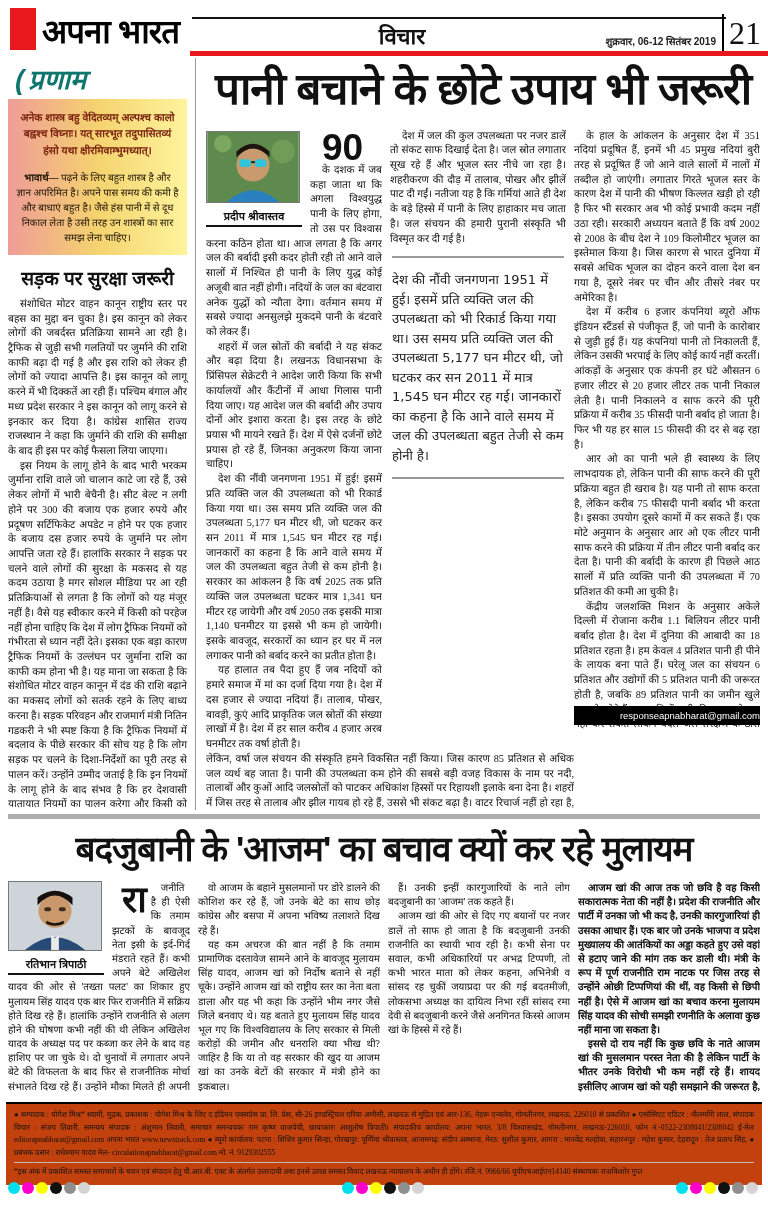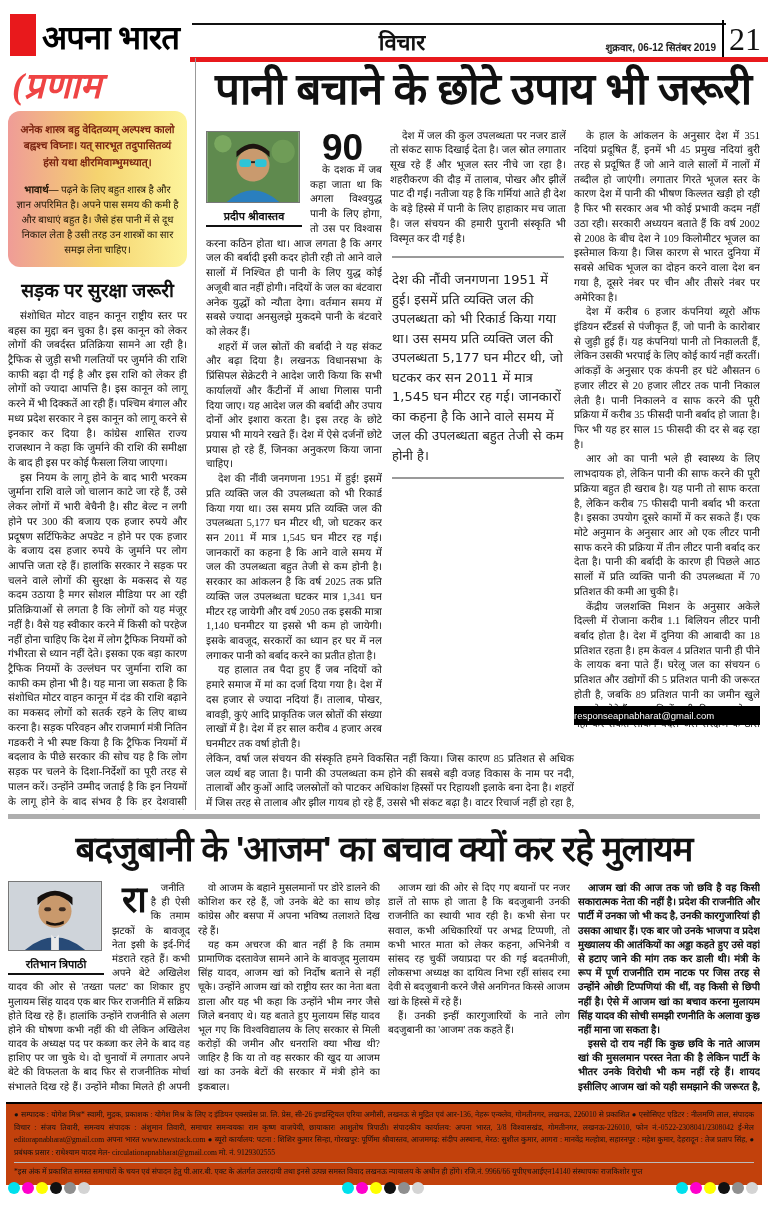--- a/index.html
+++ b/index.html
@@ -2,43 +2,43 @@
 <html><head>
 <meta charset="utf-8">
 <style>
   * { margin:0; padding:0; box-sizing:border-box; }
   html,body { background:#fff; }
   body { width:768px; height:1210px; overflow:hidden; position:relative;
          font-family:"Liberation Serif", serif; color:#111; }
   .page { width:768px; height:1210px; position:relative; background:#fff; }
 
   
-  .header { position:absolute; top:8px; left:0; width:768px; height:54px; }
+  .header { position:absolute; top:2px; left:0; width:768px; height:54px; }
   .red-block { position:absolute; left:10px; top:6px; width:26px; height:42px; background:#e8191c; }
   .mast-title { position:absolute; left:42px; top:6px; font-family:"Liberation Sans",sans-serif;
                 font-weight:bold; font-size:33px; letter-spacing:-1px; color:#000; }
   .thin-rule { position:absolute; left:192px; top:15px; width:534px; height:2px; background:#111; }
   .section-title { position:absolute; left:192px; top:18px; width:420px; text-align:center;
                    font-family:"Liberation Sans",sans-serif; font-weight:bold; font-size:22px; }
   .date-line { position:absolute; right:52px; bottom:8px; font-size:10px; font-weight:bold;
                font-family:"Liberation Sans",sans-serif; color:#222; }
   .page-num { position:absolute; right:2px; top:12px; width:44px; height:40px; border-left:2px solid #000;
               font-family:Liberation Serif, serif; font-size:32px; text-align:center; line-height:38px; }
   .red-rule { position:absolute; left:190px; bottom:0; width:578px; height:5px; background:#e8191c; }
 
   
   .content { position:absolute; top:58px; left:8px; width:752px; height:752px; display:flex; }
   .left-col { width:188px; padding-right:8px; border-right:1px solid #999; overflow:hidden; }
   .main-col { width:564px; padding-left:10px; overflow:hidden; position:relative; }
 
   
-  .pranam-logo { font-family:Liberation Serif, serif; font-style:italic; font-weight:bold;
-                 font-size:36px; color:#ef4444; margin:2px 0 2px 4px; }
+  .pranam-logo { font-family:Liberation Mono, monospace; font-style:italic; font-weight:bold;
+                 font-size:27px; color:#0f766e; margin:2px 0 2px 4px; }
   .pranam-box { background:linear-gradient(90deg,#ef9c97,#f5d36f,#fdf49c); padding:10px 8px 10px 8px;
-                border-radius:12px; }
+                border-radius:0; }
   .shloka { color:#7b2410; font-weight:bold; font-size:10.5px; text-align:center; line-height:1.55;
             font-family:"Liberation Sans",sans-serif; }
   .bhavarth { margin-top:12px; font-size:10px; line-height:1.5; text-align:center; color:#201505; }
   .bhavarth b { font-weight:bold; }
 
   .road-head { text-align:center; font-family:"Liberation Sans",sans-serif; font-weight:bold;
                font-size:19px; margin:10px 0 6px 0; }
   .bodytext p { font-size:10.3px; line-height:1.43; text-align:justify; text-indent:12px; }
 
   
@@ -53,21 +53,21 @@
   .photo-frame { border:1px solid #777; background:#dfe8df; }
   .figcap { text-align:center; font-weight:bold; font-size:11px; border-bottom:2px solid #111;
             padding:1px 0 2px 0; font-family:"Liberation Sans",sans-serif; }
   .dropcap { float:left; font-weight:bold; font-size:37px; line-height:0.85; padding:3px 4px 0 0;
              font-family:"Liberation Sans",sans-serif; }
   .pullquote { margin:10px 2px 8px 2px; padding:12px 0; border-top:2px solid #9a9a9a; border-bottom:2px solid #9a9a9a; }
   .pullquote p { font-family:"DejaVu Sans",sans-serif; font-size:13px; line-height:1.5; color:#222;
                  text-align:left; text-indent:0; }
   .wide-block p { font-size:10.3px; line-height:1.43; text-align:justify; }
   .email-bar { position:absolute; bottom:4px; right:0; width:186px; background:#000; color:#fff;
-               font-family:"Liberation Sans",sans-serif; font-size:9.5px; text-align:left;
+               font-family:"Liberation Sans",sans-serif; font-size:9.5px; text-align:right;
                padding:4px 0; }
 
   .gray-divider { position:absolute; top:814px; left:8px; width:752px; height:5px; background:#aeaeae; }
 
   
   .bottom-art { position:absolute; top:824px; left:8px; width:752px; height:272px; overflow:hidden; }
   .bottom-headline { text-align:center; font-family:"Liberation Sans",sans-serif; font-weight:bold;
                      font-size:35px; letter-spacing:-1px; margin-bottom:10px; }
   .bottom-cols { display:flex; }
   .bcol { width:182px; margin-right:8px; overflow:hidden; height:212px; }
@@ -188,22 +188,22 @@
           <div class="figcap">रतिभान त्रिपाठी</div>
         </div>
         <p><span class="dropcap">रा</span><span>जनीति है ही ऐसी कि तमाम झटकों के बावजूद नेता इसी के इर्द-गिर्द मंडराते रहते हैं। कभी अपने बेटे अखिलेश यादव की ओर से 'तख्ता पलट' का शिकार हुए मुलायम सिंह यादव एक बार फिर राजनीति में सक्रिय होते दिख रहे हैं। हालांकि उन्होंने राजनीति से अलग होने की घोषणा कभी नहीं की थी लेकिन अखिलेश यादव के अध्यक्ष पद पर कब्जा कर लेने के बाद वह हाशिए पर जा चुके थे। दो चुनावों में लगातार अपने बेटे की विफलता के बाद फिर से राजनीतिक मोर्चा संभालते दिख रहे हैं। उन्होंने मौका मिलते ही अपनी पुरानी कर्मभूमि आजम खां की मदद करने में देर नहीं की।</span></p>
 
       </div>
       <div class="bcol">
         <p>वो आजम के बहाने मुसलमानों पर डोरे डालने की कोशिश कर रहे हैं, जो उनके बेटे का साथ छोड़ कांग्रेस और बसपा में अपना भविष्य तलाशते दिख रहे हैं।</p>
         <p>यह कम अचरज की बात नहीं है कि तमाम प्रामाणिक दस्तावेज सामने आने के बावजूद मुलायम सिंह यादव, आजम खां को निर्दोष बताने से नहीं चूके। उन्होंने आजम खां को राष्ट्रीय स्तर का नेता बता डाला और यह भी कहा कि उन्होंने भीम नगर जैसे जिले बनवाए थे। यह बताते हुए मुलायम सिंह यादव भूल गए कि विश्वविद्यालय के लिए सरकार से मिली करोड़ों की जमीन और धनराशि क्या भीख थी? जाहिर है कि या तो वह सरकार की खुद या आजम खां का उनके बेटों की सरकार में मंत्री होने का इकबाल।</p>
       </div>
       <div class="bcol">
+        <p>हैं। उनकी इन्हीं कारगुजारियों के नाते लोग बदजुबानी का 'आजम' तक कहते हैं।</p>
         <p>आजम खां की ओर से दिए गए बयानों पर नजर डालें तो साफ हो जाता है कि बदजुबानी उनकी राजनीति का स्थायी भाव रही है। कभी सेना पर सवाल, कभी अधिकारियों पर अभद्र टिप्पणी, तो कभी भारत माता को लेकर कहना, अभिनेत्री व सांसद रह चुकीं जयाप्रदा पर की गई बदतमीजी, लोकसभा अध्यक्ष का दायित्व निभा रहीं सांसद रमा देवी से बदजुबानी करने जैसे अनगिनत किस्से आजम खां के हिस्से में रहे हैं।</p>
-        <p>हैं। उनकी इन्हीं कारगुजारियों के नाते लोग बदजुबानी का 'आजम' तक कहते हैं।</p>
       </div>
       <div class="bcol">
         <p>आजम खां की आज तक जो छवि है वह किसी सकारात्मक नेता की नहीं है। प्रदेश की राजनीति और पार्टी में उनका जो भी कद है, उनकी कारगुजारियां ही उसका आधार हैं। एक बार जो उनके भाजपा व प्रदेश मुख्यालय की आतंकियों का अड्डा कहते हुए उसे वहां से हटाए जाने की मांग तक कर डाली थी। मंत्री के रूप में पूर्ण राजनीति राम नाटक पर जिस तरह से उन्होंने ओछी टिप्पणियां की थीं, वह किसी से छिपी नहीं है। ऐसे में आजम खां का बचाव करना मुलायम सिंह यादव की सोची समझी रणनीति के अलावा कुछ नहीं माना जा सकता है।</p>
         <p><span>इससे दो राय नहीं कि कुछ छवि के नाते आजम खां की मुसलमान परस्त नेता की है लेकिन पार्टी के भीतर उनके विरोधी भी कम नहीं रहे हैं। शायद इसीलिए आजम खां को यही समझाने की जरूरत है, लेकिन यह करने से समाजवादी पार्टी को बहुसंख्यक वोटों का नुकसान भी संभव है।</span> </p>
 
       </div>
     </div>
   </div>
 
   <div class="footer">

